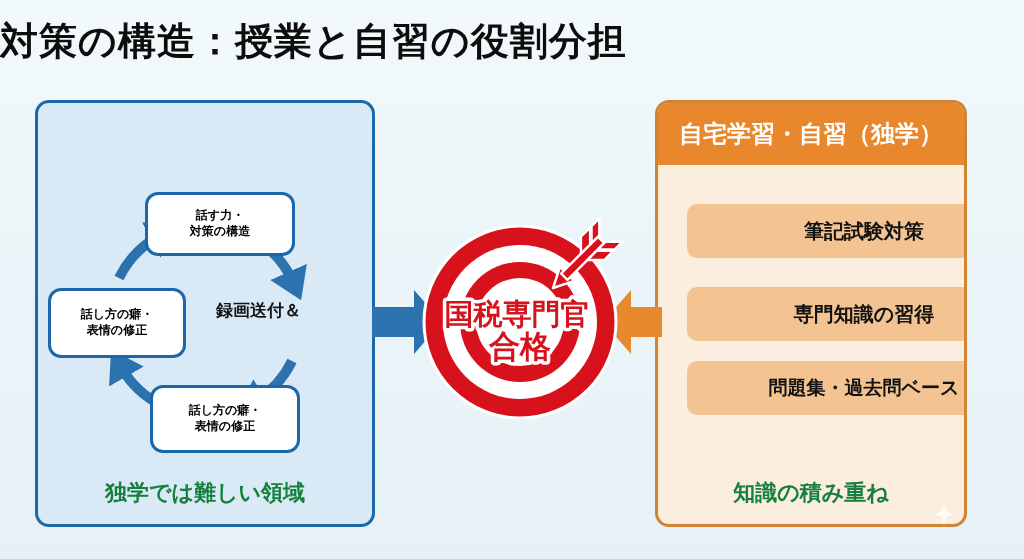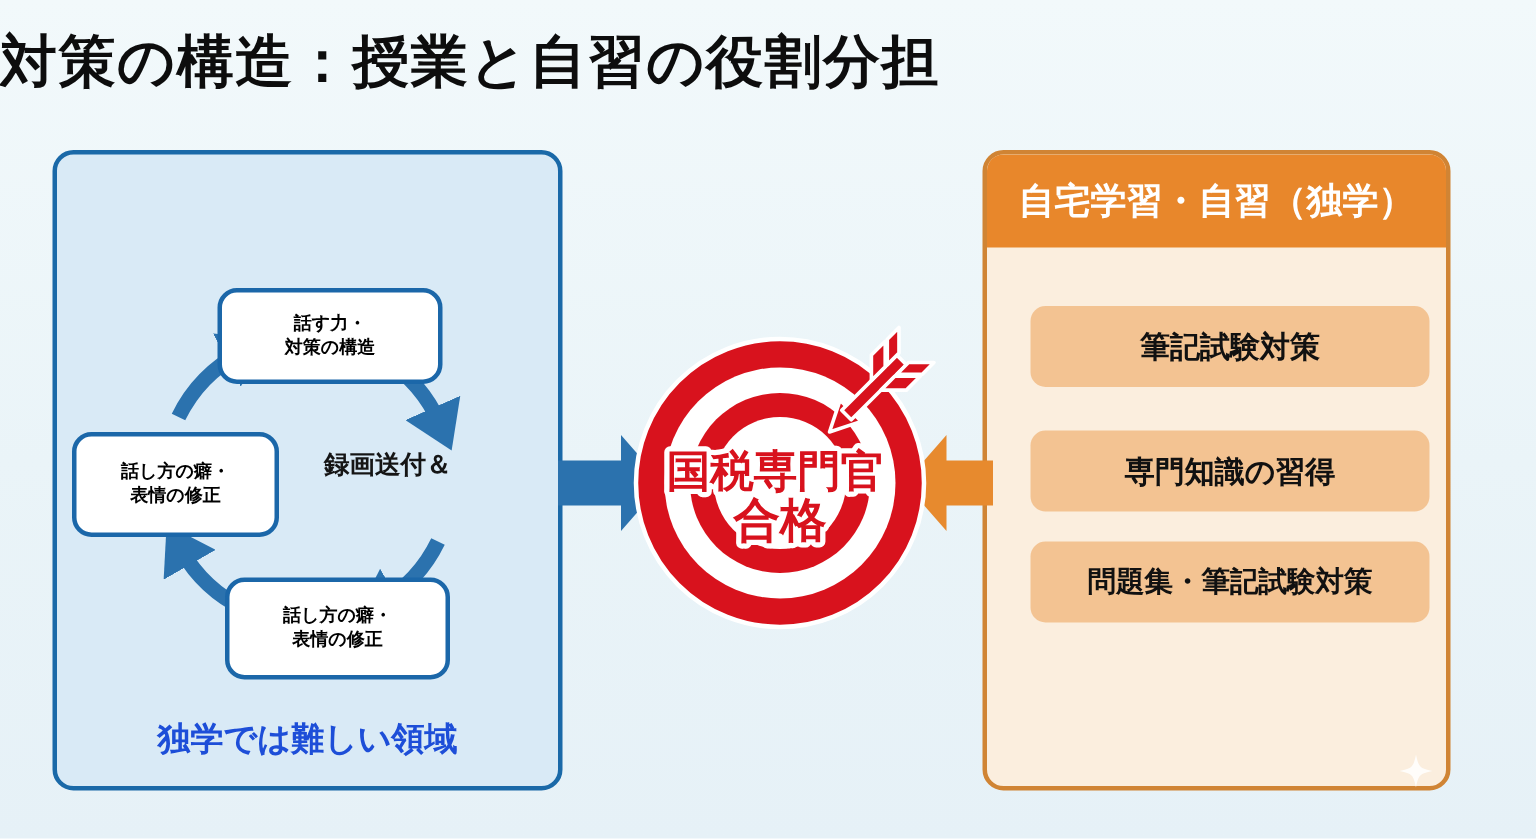--- a/index.html
+++ b/index.html
@@ -20,27 +20,27 @@
     background:#1a69a8;color:#fff;text-align:center;padding:7px 0 9px 0;
   }
   .panel-left .panel-header .h1{font-size:25px;font-weight:800;line-height:1.2;}
   .panel-left .panel-header .h2{font-size:16px;font-weight:700;line-height:1.2;}
   .panel-right .panel-header{
     background:#e8872b;color:#fff;text-align:center;padding:15px 0;
     font-size:24px;font-weight:800;
   }
   .panel-footer{
     position:absolute;bottom:16px;left:0;width:100%;text-align:center;
-    font-size:22px;font-weight:800;color:#1d4ed8;
+    font-size:22px;font-weight:800;color:#15803d;
   }
   
   .study-item{
     position:absolute;left:29px;width:266px;height:54px;border-radius:10px;
     background:#f3c392;display:flex;align-items:center;justify-content:center;
-    font-size:20px;font-weight:800;color:#111;
+    font-size:20px;font-weight:800;color:#111;padding-left:44px;
   }
   .item-1{top:101px;}
   .item-2{top:184px;}
   .item-3{top:258px;font-size:19px;}
   
   .cycle-node{
     position:absolute;background:#fff;border:3px solid #1b67a9;border-radius:13px;
     box-sizing:border-box;display:flex;flex-direction:column;align-items:center;justify-content:center;
     font-size:12px;font-weight:700;color:#000000;line-height:1.3;text-align:center;z-index:3;
   }
@@ -60,21 +60,22 @@
 <div class="title">対策の構造：授業と自習の役割分担</div>
 
 <div class="panel panel-left">
   <div class="panel-footer">独学では難しい領域</div>
 </div>
 
 <div class="panel panel-right">
   <div class="panel-header">自宅学習・自習（独学）</div>
   <div class="study-item item-1">筆記試験対策</div>
   <div class="study-item item-2">専門知識の習得</div>
-  <div class="study-item item-3">問題集・筆記試験対策</div>
+  <div class="study-item item-3">問題集・過去問ベース</div>
+  <div class="panel-footer">知識の積み重ね</div>
 </div>
 
 <svg class="overlay" width="1024" height="559" viewBox="0 0 1024 559">
   <defs>
     <marker id="ah" markerWidth="4" markerHeight="4" refX="1.1" refY="2" orient="auto" markerUnits="strokeWidth">
       <path d="M0,0 L3.1,2 L0,4 Z" fill="#2b72ae"></path>
     </marker>
   </defs>
 
   <g fill="none" stroke="#2b72ae" stroke-width="10">

